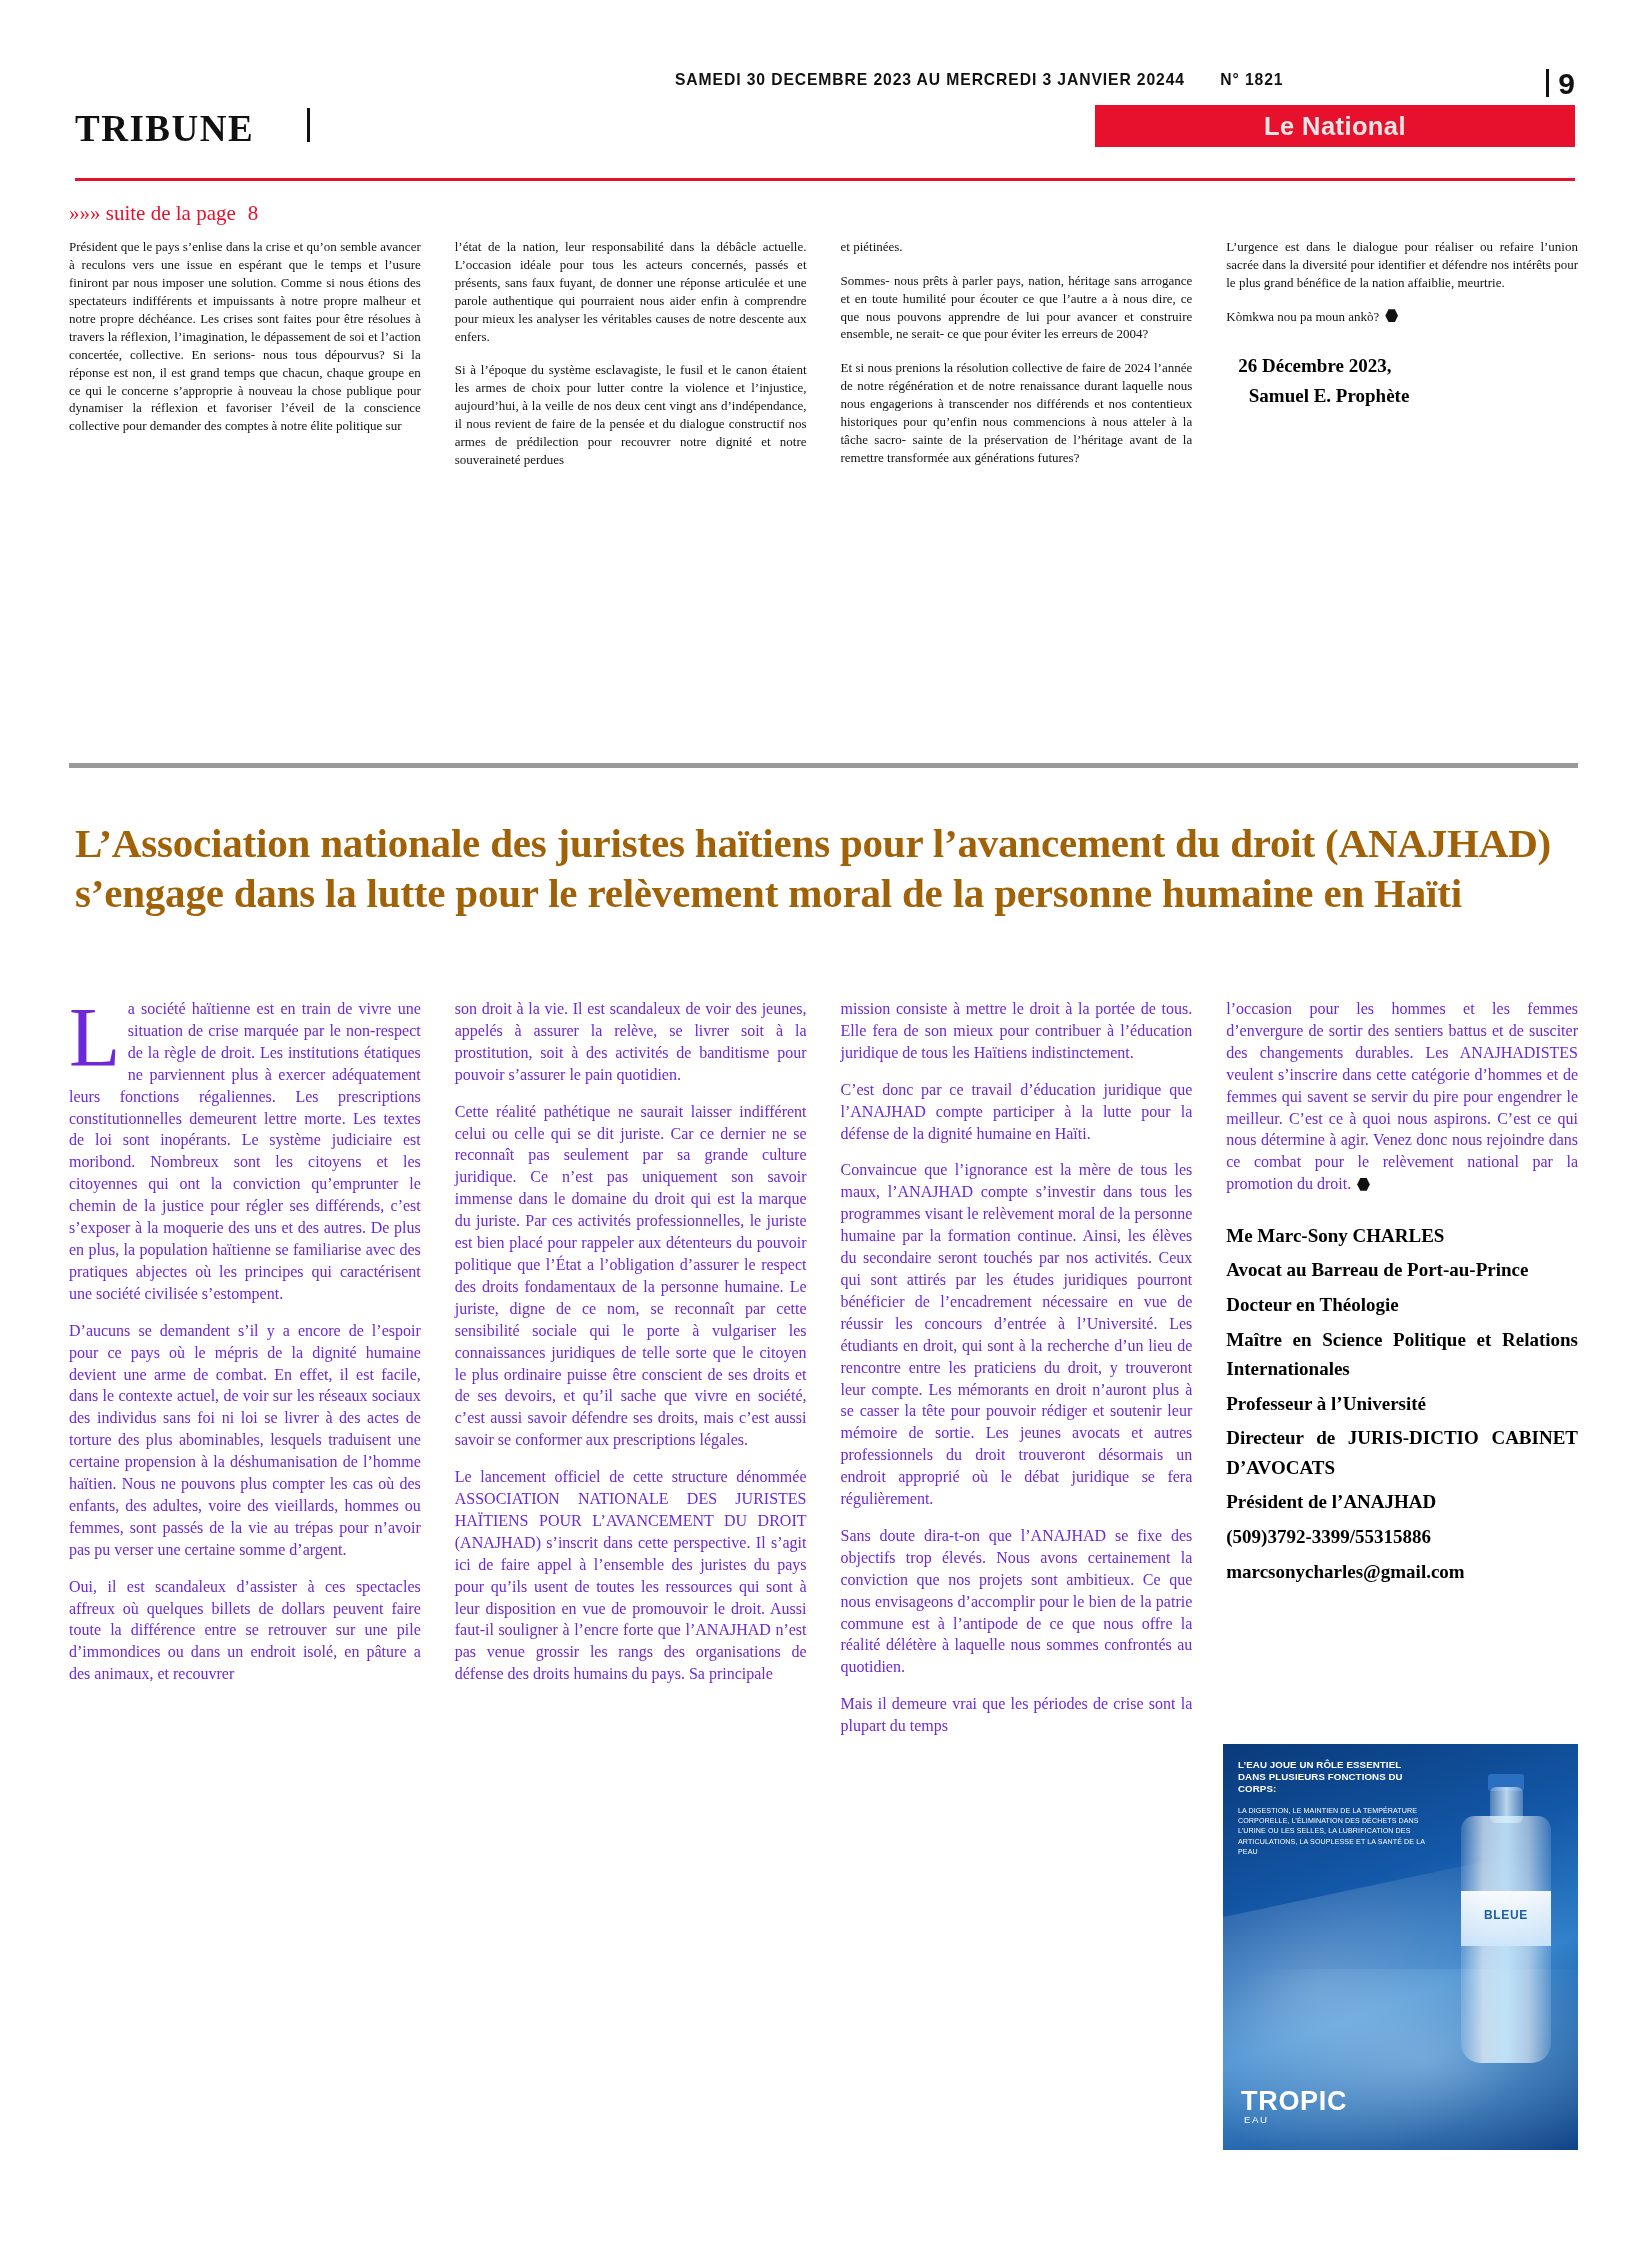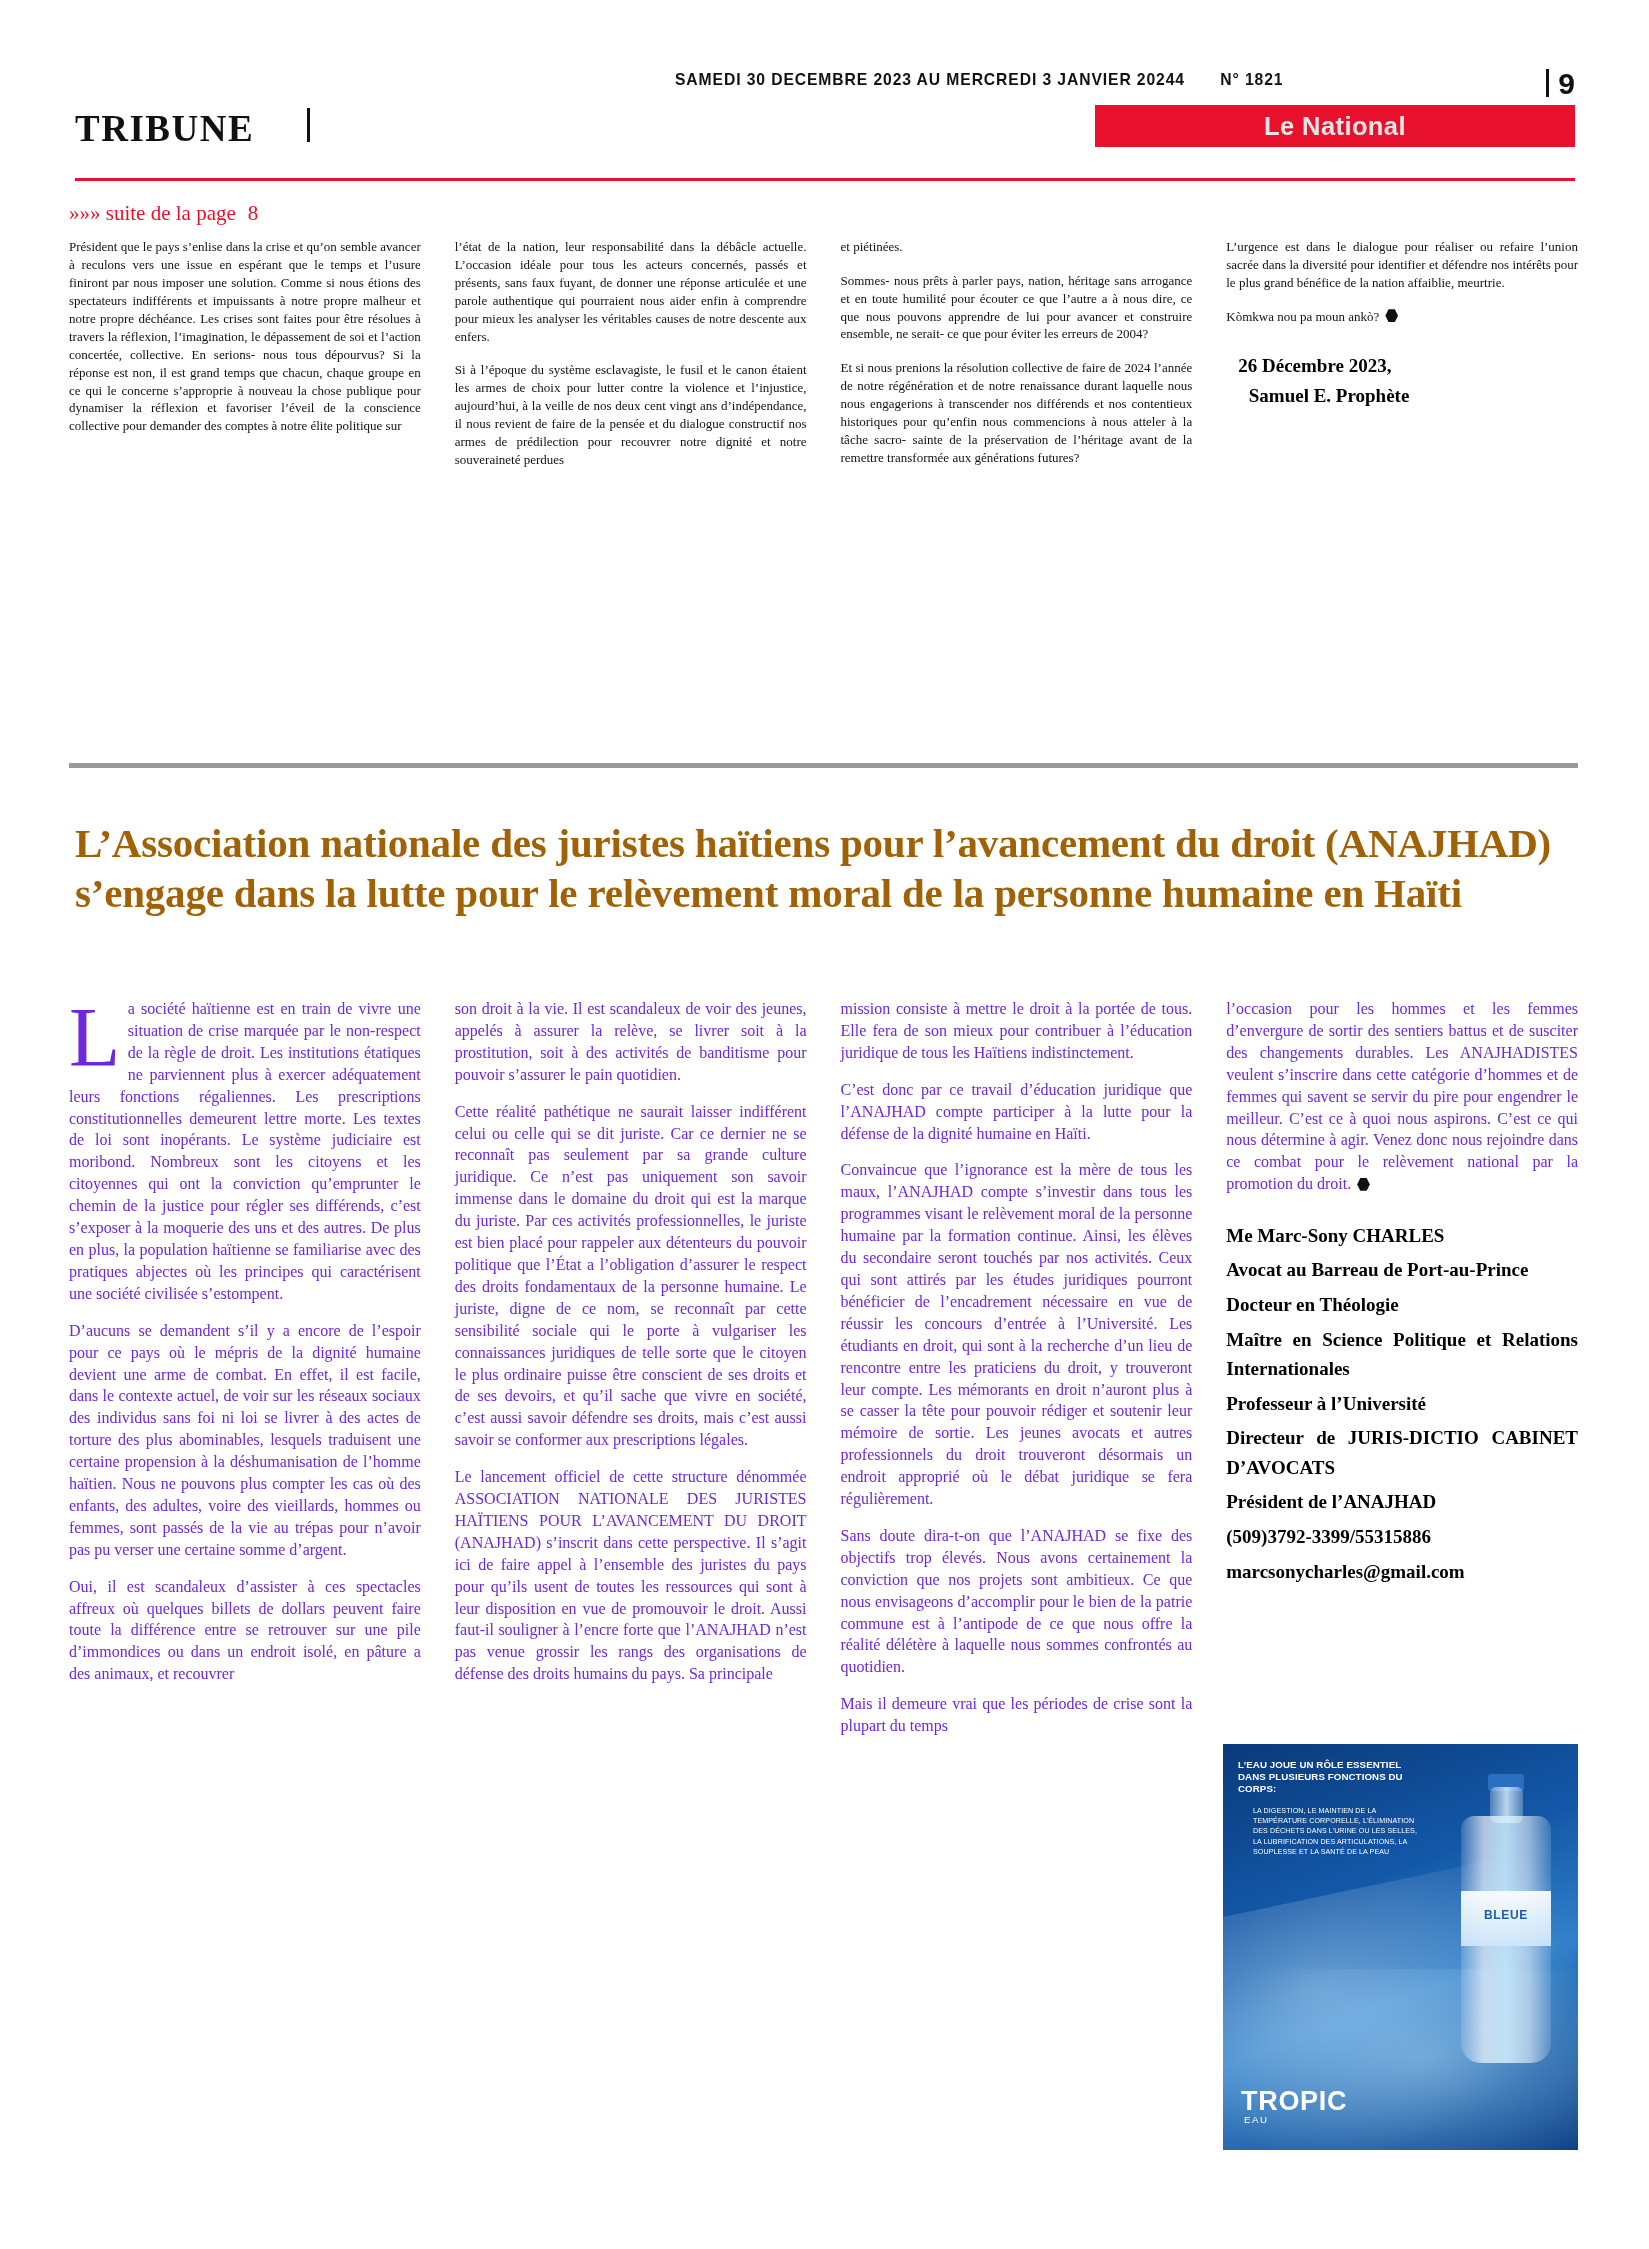--- a/index.html
+++ b/index.html
@@ -263,21 +263,20 @@
     font-size: 9.7px;
     font-weight: bold;
     line-height: 1.25;
     letter-spacing: 0.1px;
   }
   .ad .adtext .t2 {
     margin-top: 10.5px;
     font-size: 7.1px;
     line-height: 1.45;
     letter-spacing: 0.1px;
-    margin-left: 15px;
   }
   .ad .bottle {
     position: absolute;
     right: 27px;
     top: 72px;
     width: 90px;
     height: 247px;
     background: linear-gradient(90deg, rgba(255,255,255,0.15) 0%, rgba(255,255,255,0.65) 25%, rgba(210,240,255,0.85) 50%, rgba(255,255,255,0.55) 75%, rgba(255,255,255,0.15) 100%);
     border-radius: 13.5px 13.5px 19.5px 19.5px;
   }

